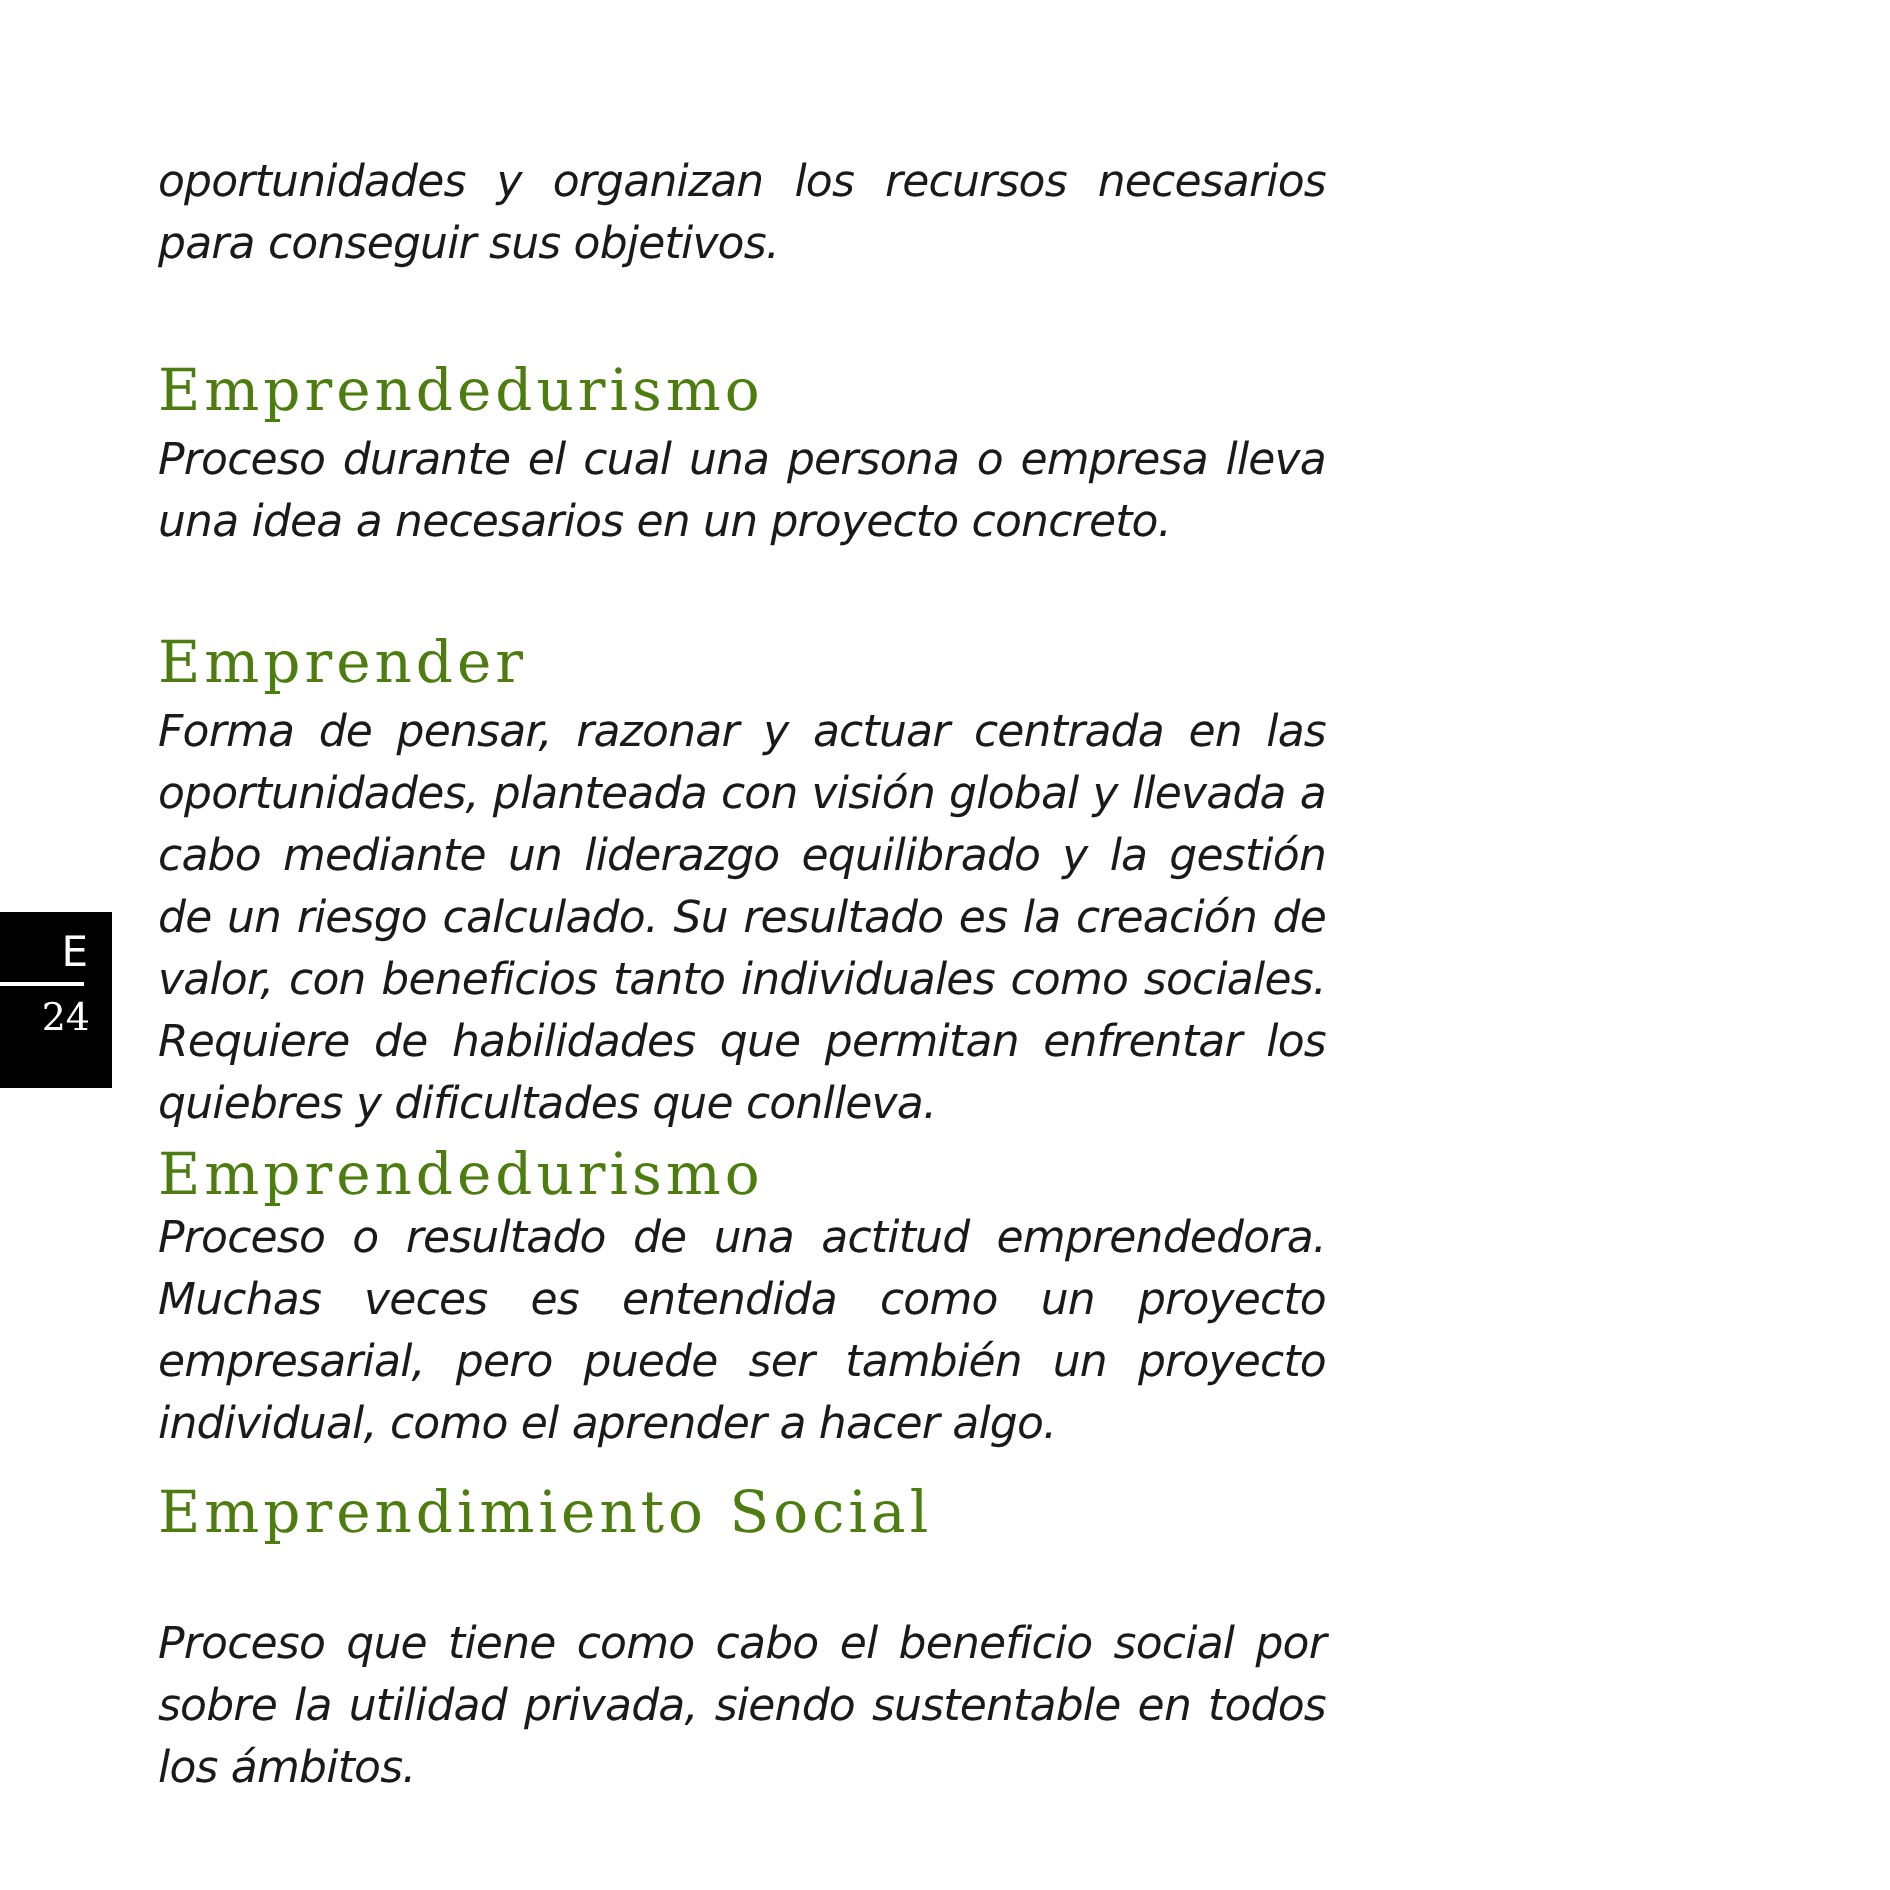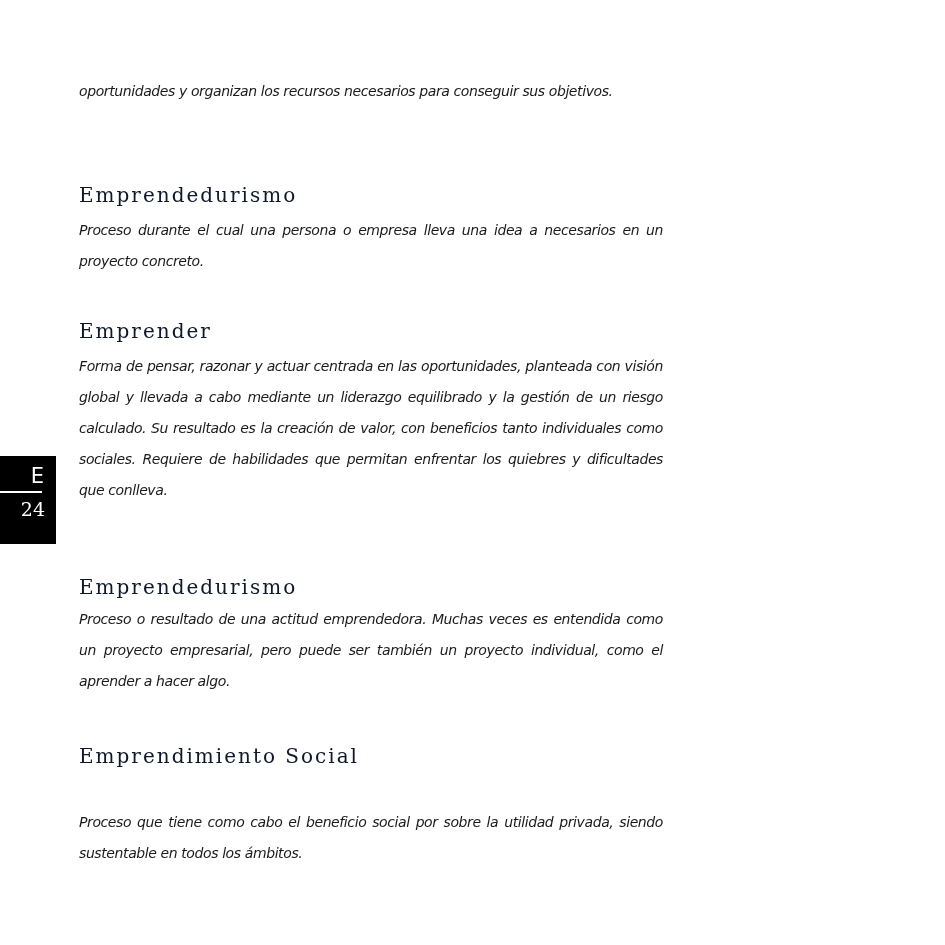--- a/index.html
+++ b/index.html
@@ -1,19 +1,19 @@
 <!DOCTYPE html>
 <html><head>
   <meta charset="utf-8">
   <style>
     html, body { margin:0; padding:0; }
     body { width:945px; height:945px; background:#ffffff; position:relative; overflow:hidden; font-family:"DejaVu Sans", sans-serif; color:#111; }
     .content { position:absolute; left:79px; top:0; width:584px; }
-    .para { font-family:"DejaVu Sans", sans-serif; font-style:italic; font-weight:200; font-size:14px; line-height:31px; text-align:justify; letter-spacing:-0.4px; margin:0; color:#1a1a1a; }
-    .term { font-family:"DejaVu Serif", serif; font-size:20px; letter-spacing:2px; font-weight:normal; margin:0; line-height:30px; color:#0f172a; }
+    .para { font-family:"DejaVu Sans", sans-serif; font-style:italic; font-weight:200; font-size:22px; line-height:31px; text-align:justify; letter-spacing:-0.4px; margin:0; color:#1a1a1a; }
+    .term { font-family:"DejaVu Serif", serif; font-size:29px; letter-spacing:2px; font-weight:normal; margin:0; line-height:30px; color:#4d7c0f; }
     .tab { position:absolute; left:0; top:456px; width:56px; height:88px; background:#000; color:#fff; }
     .tab .letter { position:absolute; left:0; width:44px; top:8px; text-align:right; font-family:"DejaVu Sans", sans-serif; font-size:21px; }
     .tab .rule { position:absolute; left:0; top:35px; width:42px; height:2px; background:#fff; }
     .tab .num { position:absolute; left:0; width:45px; top:42px; text-align:right; font-family:"DejaVu Serif", serif; font-size:19px; }
   </style>
 </head>
 <body>
 
 <div class="tab">
   <div class="letter">E</div>

